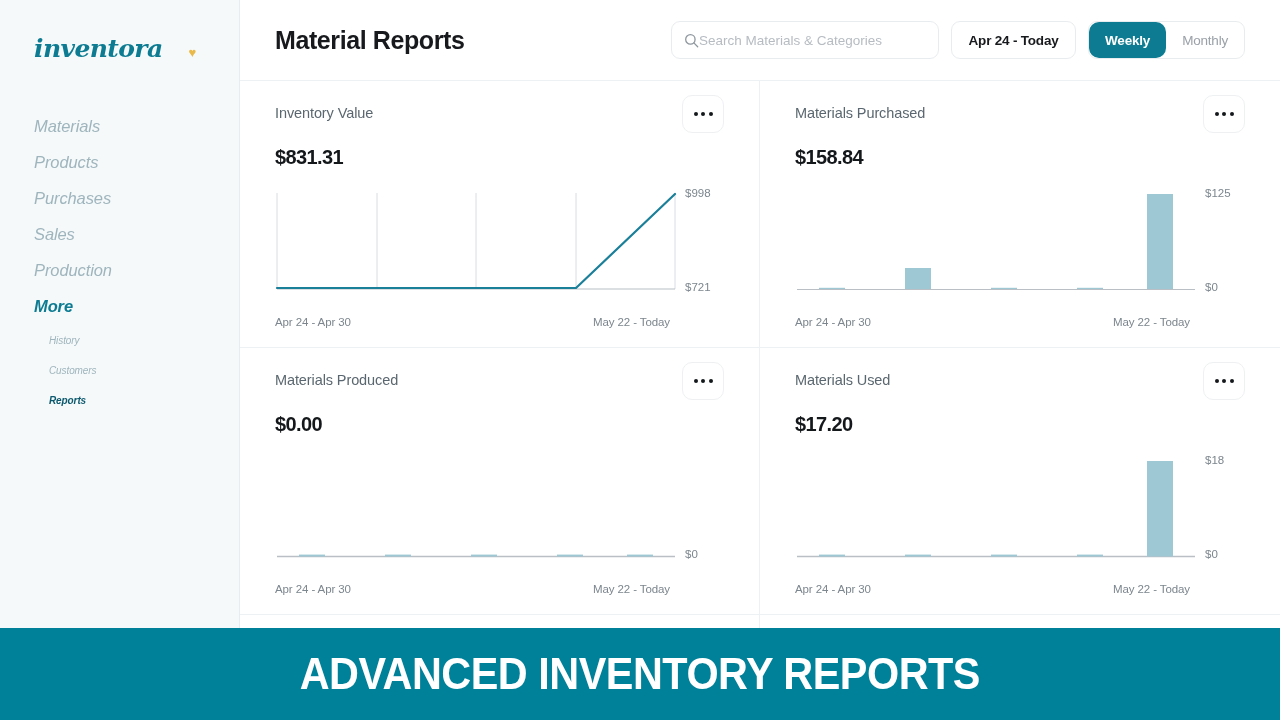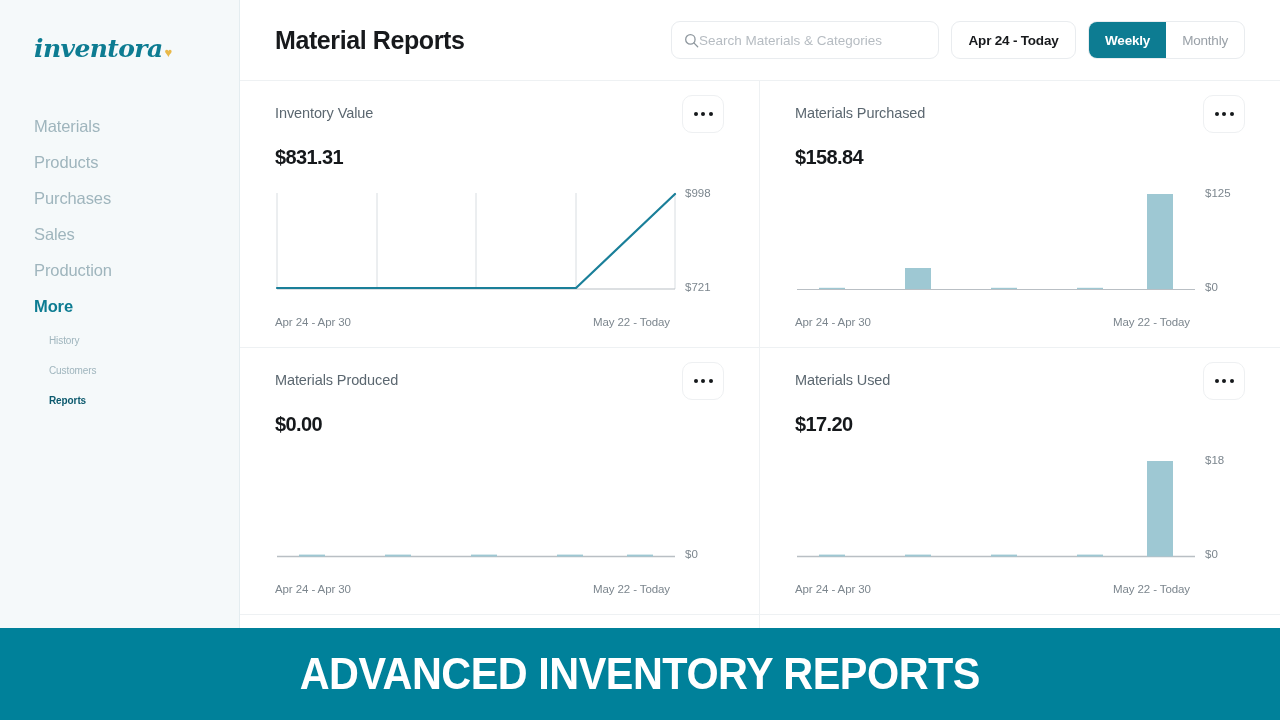--- a/index.html
+++ b/index.html
@@ -24,20 +24,21 @@
     background: #f5f9fa;
     border-right: 1px solid #e4edf0;
     flex: 0 0 240px;
     padding-top: 26px;
   }
   .logo-wrap {
     padding: 0 0 0 34px;
     height: 44px;
     display: flex;
     align-items: center;
+    gap: 24px;
   }
   .logo-text {
     font-family: "DejaVu Serif", serif;
     font-style: italic;
     font-weight: 700;
     font-size: 25px;
     letter-spacing: -0.6px;
     color: #0d7c92;
   }
   .logo-heart {
@@ -51,20 +52,21 @@
 
   .nav { margin-top: 38px; }
   .nav-item {
     display: block;
     padding: 0 0 0 34px;
     height: 36px;
     line-height: 36px;
     font-size: 16.5px;
     color: #9fb5bd;
     letter-spacing: -0.1px;
+    font-style: italic;
   }
   .nav-item.active {
     color: #0d7c92;
     font-weight: 700;
   }
   .subnav { margin-top: 2px; }
   .subnav .nav-item {
     padding-left: 49px;
     font-size: 10px;
     height: 30px;
@@ -151,20 +153,21 @@
     display: flex;
     overflow: hidden;
   }
   .toggle-opt {
     padding: 0 16px;
     display: flex;
     align-items: center;
     font-size: 13.5px;
     color: #9aa1a8;
     letter-spacing: -0.2px;
+    border-radius: 10px;
   }
   .toggle-opt.selected {
     background: #0d7c92;
     color: #fff;
     font-weight: 700;
   }
 
   
   .grid {
     position: relative;

